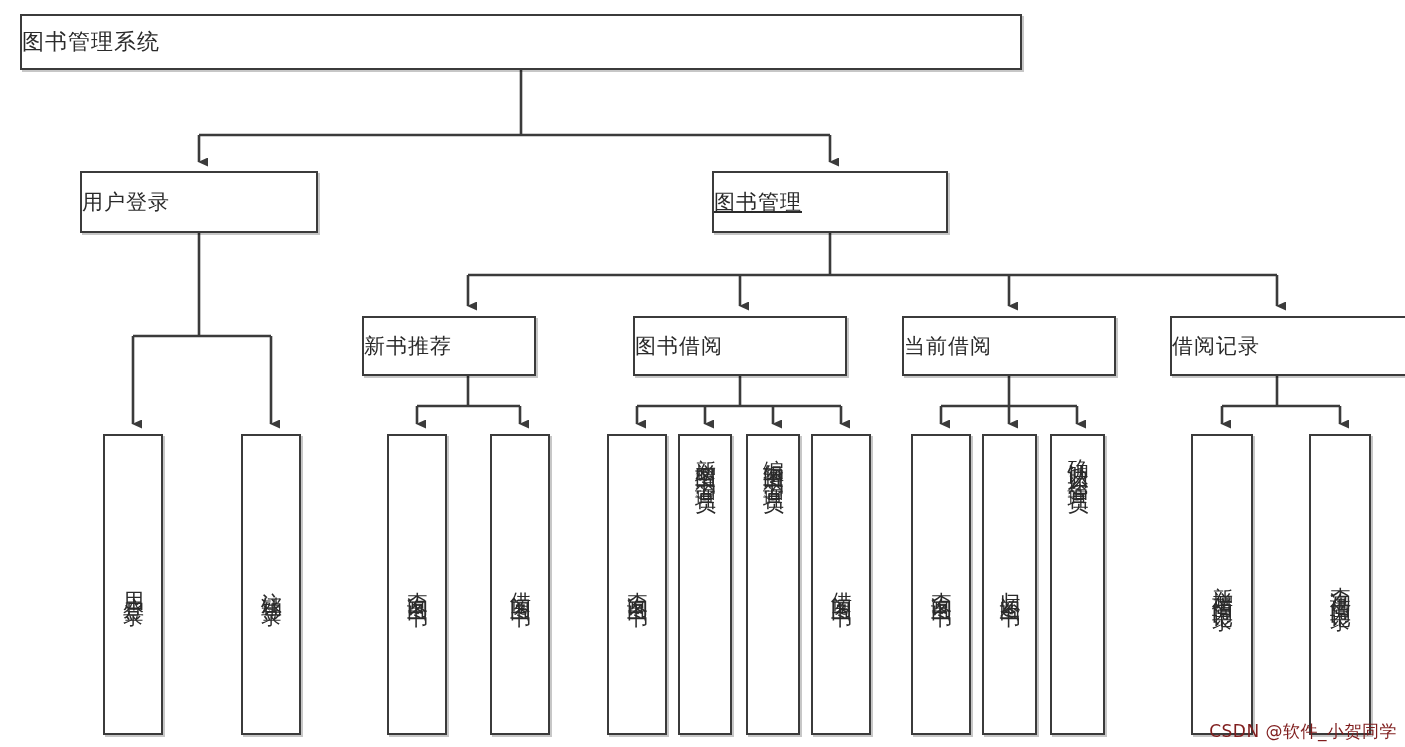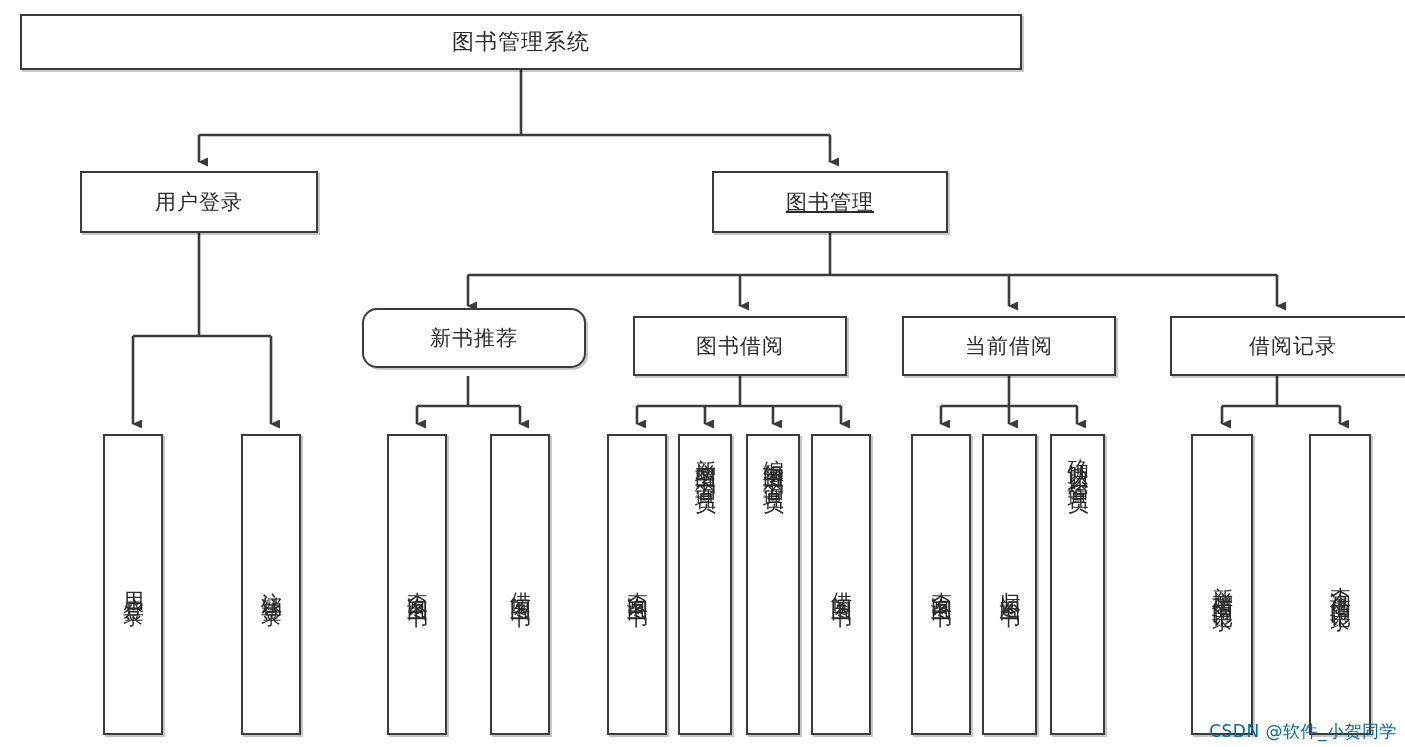--- a/index.html
+++ b/index.html
@@ -26,21 +26,21 @@
     pointer-events: none;
   }
   .node {
     position: absolute;
     box-sizing: border-box;
     background: #ffffff;
     border: 2.5px solid #3b3b3b;
     box-shadow: 2px 2px 0 rgba(0,0,0,0.22);
     display: flex;
     align-items: center;
-    justify-content: center;
+    justify-content: flex-start;
     color: #2a2a2a;
     z-index: 2;
   }
   .node .lbl {
     font-size: 21px;
     line-height: 1.15;
     letter-spacing: 1px;
     white-space: nowrap;
   }
   .node.root .lbl { font-size: 22px; }
@@ -58,21 +58,21 @@
   }
   .node.vert.topalign {
     align-items: flex-start;
     padding-top: 6px;
   }
   .watermark {
     position: absolute;
     right: 8px;
     bottom: 4px;
     font-size: 17px;
-    color: #0369a1;
+    color: #7f1d1d;
     letter-spacing: 0.5px;
     z-index: 5;
     white-space: nowrap;
   }
 </style>
 </head>
 <body>
 
 <div id="canvas">
 
@@ -132,21 +132,21 @@
   </div>
 
   <div class="node" style="left:80px; top:171px; width:238px; height:62px;">
     <span class="lbl">用户登录</span>
   </div>
 
   <div class="node" style="left:712px; top:171px; width:236px; height:62px;text-decoration:underline;">
     <span class="lbl">图书管理</span>
   </div>
 
-  <div class="node" style="left:362px; top:308px; width:224px; height:60px;border-radius:15px;">
+  <div class="node" style="left:362px; top:316px; width:174px; height:60px;">
     <span class="lbl">新书推荐</span>
   </div>
 
   <div class="node" style="left:633px; top:316px; width:214px; height:60px;">
     <span class="lbl">图书借阅</span>
   </div>
 
   <div class="node" style="left:902px; top:316px; width:214px; height:60px;">
     <span class="lbl">当前借阅</span>
   </div>

